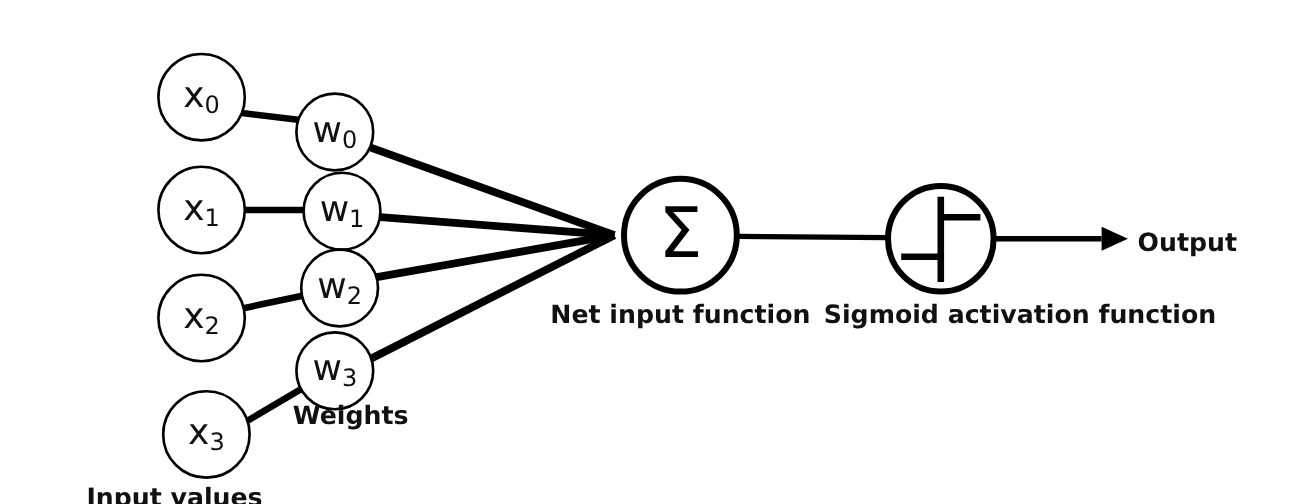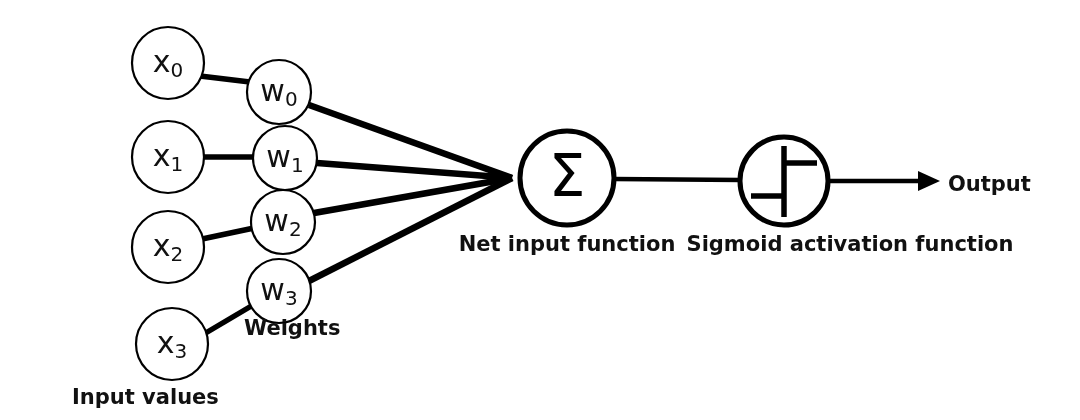--- a/index.html
+++ b/index.html
@@ -12,20 +12,21 @@
     width: 1080px;
     height: 420px;
     overflow: hidden;
     font-family: "DejaVu Sans", sans-serif;
   }
   #diagram-root {
     position: relative;
     width: 1080px;
     height: 343px;
     background: #ffffff;
+    margin-top: 18px;
   }
   svg#neuron-svg {
     display: block;
     width: 1080px;
     height: 420px;
   }
   .node-circle {
     fill: #ffffff;
     stroke: #000000;
   }

